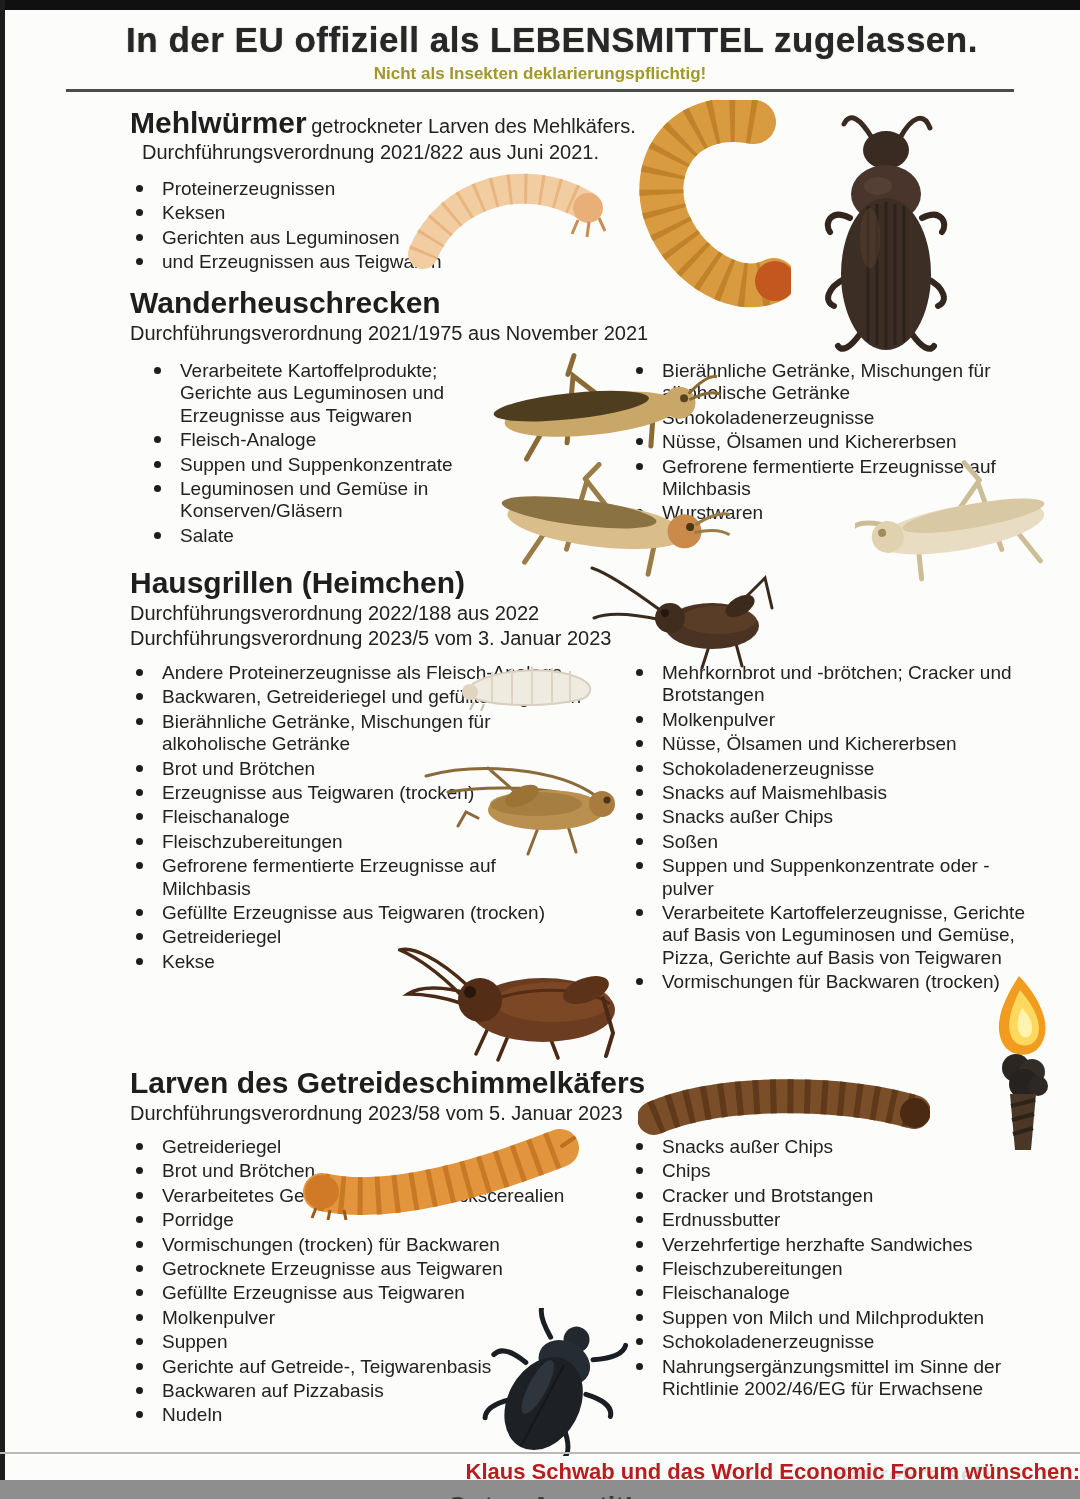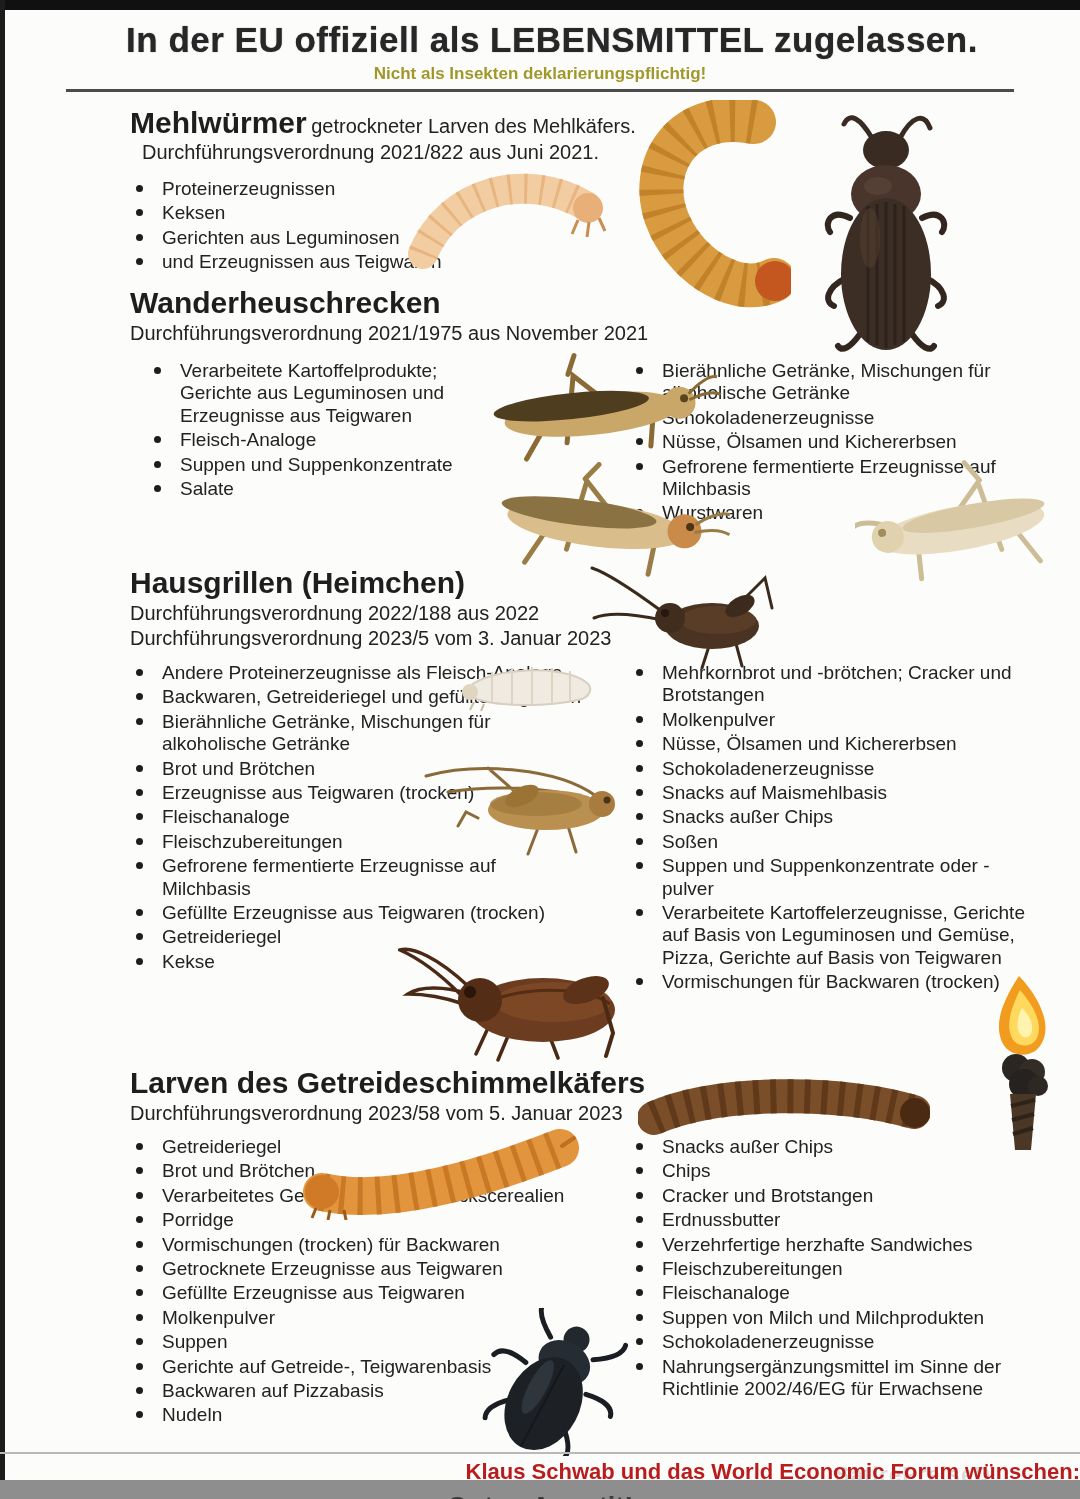--- a/index.html
+++ b/index.html
@@ -99,20 +99,21 @@
     <path d="M48 108 V 244 M66 104 V 250 M84 108 V 244 M57 106 V 247 M75 106 V 247" stroke="#2c211b" stroke-width="3" fill="none"></path>
     <ellipse cx="50" cy="140" rx="10" ry="30" fill="#54402f" opacity=".5"></ellipse>
   </svg>
 
   <div class="abs sec-title" style="top:286px; left:130px;text-align:center;">Wanderheuschrecken</div>
   <div class="abs reg" style="top:322px; left:130px;">Durchführungsverordnung 2021/1975 aus November 2021</div>
   <ul class="abs blist" style="top:360px; left:180px; width:330px;">
     <li>Verarbeitete Kartoffelprodukte; Gerichte aus Leguminosen und Erzeugnisse aus Teigwaren</li>
     <li>Fleisch-Analoge</li>
     <li>Suppen und Suppenkonzentrate</li>
+    <li>Leguminosen und Gemüse in Konserven/Gläsern</li>
     <li>Salate</li>
   </ul>
   <ul class="abs blist" style="top:360px; left:662px; width:370px;">
     <li>Bierähnliche Getränke, Mischungen für alkoholische Getränke</li>
     <li>Schokoladenerzeugnisse</li>
     <li>Nüsse, Ölsamen und Kichererbsen</li>
     <li>Gefrorene fermentierte Erzeugnisse auf Milchbasis</li>
     <li>Wurstwaren</li>
   </ul>
 

